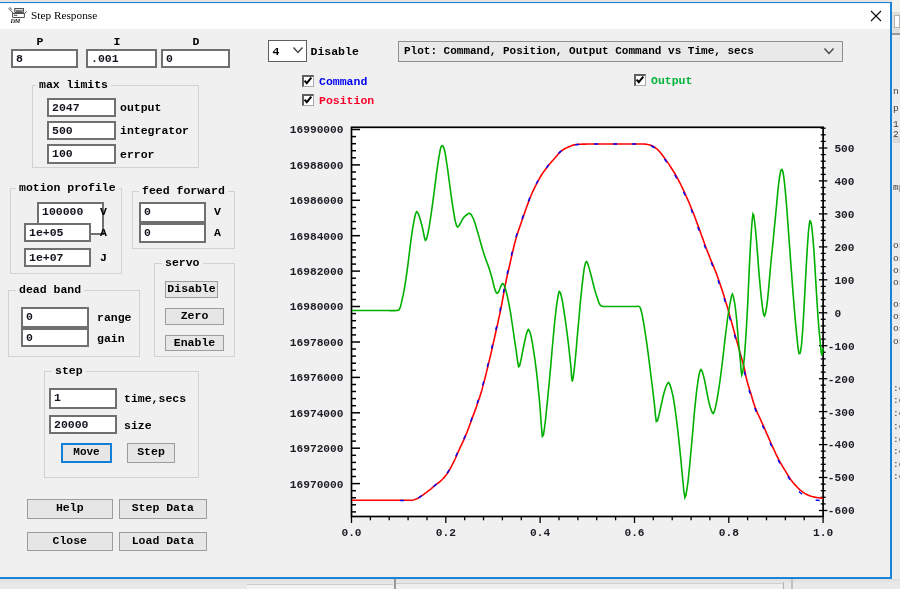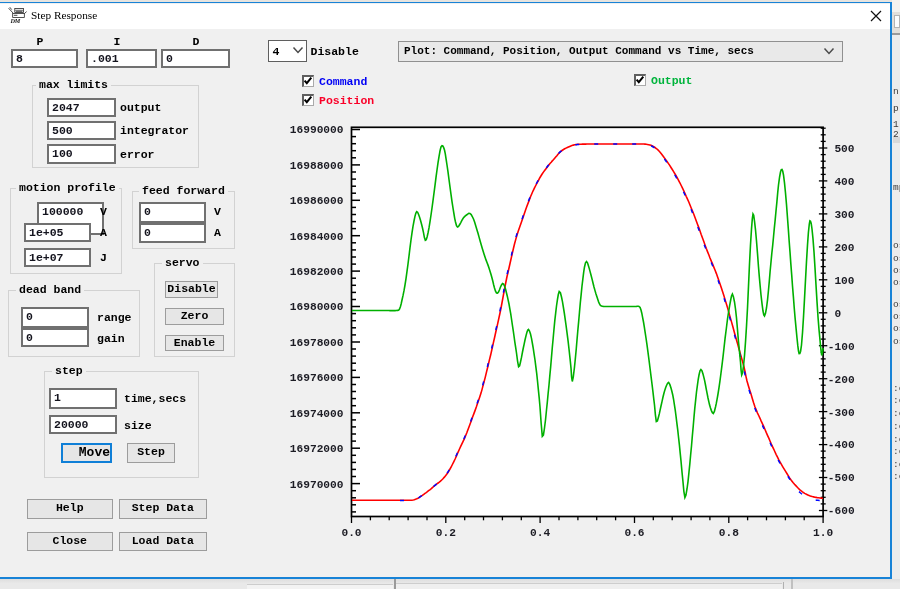--- a/index.html
+++ b/index.html
@@ -113,21 +113,21 @@
 <div class="abs ent" style="left:21px;top:307px;width:68px;height:20.5px">0</div>
 <div class="abs lbl" style="left:97px;top:311px;font-size:11.5px;color:#000">range</div>
 <div class="abs ent" style="left:21px;top:327.5px;width:68px;height:19.5px">0</div>
 <div class="abs lbl" style="left:97px;top:331.5px;font-size:11.5px;color:#000">gain</div>
 <div class="abs grp" style="left:44px;top:371px;width:155px;height:107px"></div>
 <div class="abs lbl gl" style="left:52px;top:364px">step</div>
 <div class="abs ent" style="left:49px;top:388px;width:68px;height:20.5px">1</div>
 <div class="abs lbl" style="left:124px;top:392px;font-size:11.5px;color:#000">time,secs</div>
 <div class="abs ent" style="left:49px;top:415px;width:68px;height:19px">20000</div>
 <div class="abs lbl" style="left:124px;top:418.5px;font-size:11.5px;color:#000">size</div>
-<div class="abs" style="left:61px;top:443px;width:51px;height:19.5px;border:2px solid #0f7fd7;background:#e6e6e6;text-align:right;font-family:'Liberation Mono',monospace;font-weight:bold;font-size:13px;line-height:15px">Move</div>
+<div class="abs" style="left:61px;top:443px;width:51px;height:19.5px;border:2px solid #0f7fd7;background:#e6e6e6;text-align:center;font-family:'Liberation Mono',monospace;font-weight:bold;font-size:11px;line-height:15px">Move</div>
 <div class="abs btn" style="left:127px;top:443px;width:48px;height:19.5px;line-height:16.5px">Step</div>
 <div class="abs btn" style="left:26.5px;top:499px;width:86.5px;height:19.5px;line-height:16.5px">Help</div>
 <div class="abs btn" style="left:119px;top:499px;width:87.5px;height:19.5px;line-height:16.5px">Step Data</div>
 <div class="abs btn" style="left:26.5px;top:532px;width:86.5px;height:19px;line-height:16px">Close</div>
 <div class="abs btn" style="left:119px;top:532px;width:87.5px;height:19px;line-height:16px">Load Data</div>
 <div class="abs" style="left:268px;top:40px;width:39px;height:21.5px;background:#fff;border:1.6px solid #5f5f5f"></div>
 <div class="abs lbl" style="left:272.5px;top:44.5px;font-size:11.5px;color:#000">4</div>
 <svg class="abs" style="left:291px;top:45px" width="14" height="12" viewBox="0 0 14 12">
     <path d="M2.5 2.5 L7 7.5 L11.5 2.5" stroke="#4a4a4a" stroke-width="1.5" fill="none"></path>
   </svg>

